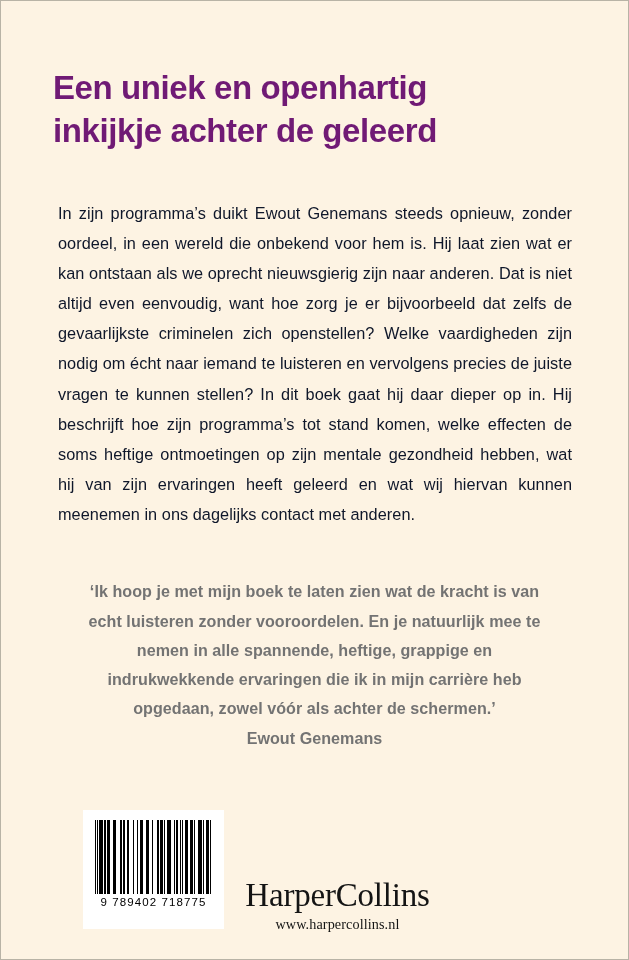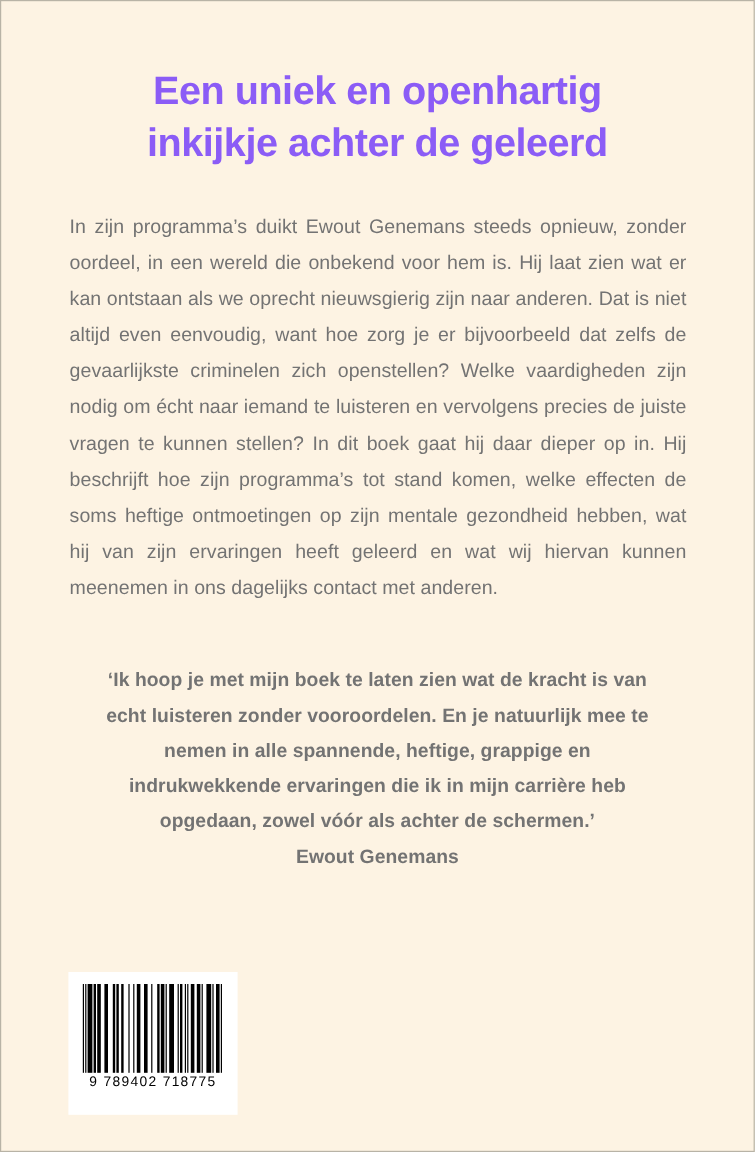--- a/index.html
+++ b/index.html
@@ -19,39 +19,39 @@
     box-sizing: border-box;
     width: 629px;
     height: 960px;
     background: #fdf3e3;
     border: 1px solid #b8b3a6;
     overflow: hidden;
   }
 
   
   .headline {
-    margin: 4px;
+    margin: 16px;
     padding: 50px 36px 0 36px;
-    text-align: center;
-    color: #8b5cf6;
+    text-align: left;
+    color: #701a75;
     font-family: "Liberation Sans", sans-serif;
     font-weight: bold;
     font-size: 33px;
     line-height: 1.30;
     letter-spacing: -0.4px;
   }
   .headline .hl-line {
     display: block;
   }
 
   
   .blurb {
     margin: 0;
     padding: 29px 56px 0 57px;
-    color: #737373;
+    color: #0f172a;
     font-size: 16.3px;
     line-height: 1.85;
     text-align: justify;
     text-justify: inter-word;
     letter-spacing: 0.05px;
   }
   .blurb p {
     margin: 0;
   }
 
@@ -80,21 +80,21 @@
   .footer {
     position: absolute;
     left: 0;
     right: 0;
     bottom: 0;
     height: 190px;
   }
 
   .barcode-box {
     position: absolute;
-    left: 56px;
+    left: 82px;
     bottom: 30px;
     width: 141px;
     height: 119px;
     background: #ffffff;
     display: flex;
     flex-direction: column;
     align-items: center;
     justify-content: flex-start;
     padding-top: 10px;
     box-sizing: border-box;
@@ -221,16 +221,20 @@
           <i style="width: 1.16px;"></i>
           <i style="width: 2.31px; background: transparent;"></i>
           <i style="width: 2.31px;"></i>
           <i style="width: 1.16px; background: transparent;"></i>
           <i style="width: 1.16px;"></i>
           <i style="width: 1.16px; background: transparent;"></i>
         </div>
       <div class="barcode-digits">9 789402 718775</div>
     </div>
 
+    <div class="publisher">
+      <div class="publisher-name">HarperCollins</div>
+      <div class="publisher-url">www.harpercollins.nl</div>
+    </div>
 
   </div>
 
 </div>
 
 </body></html>

